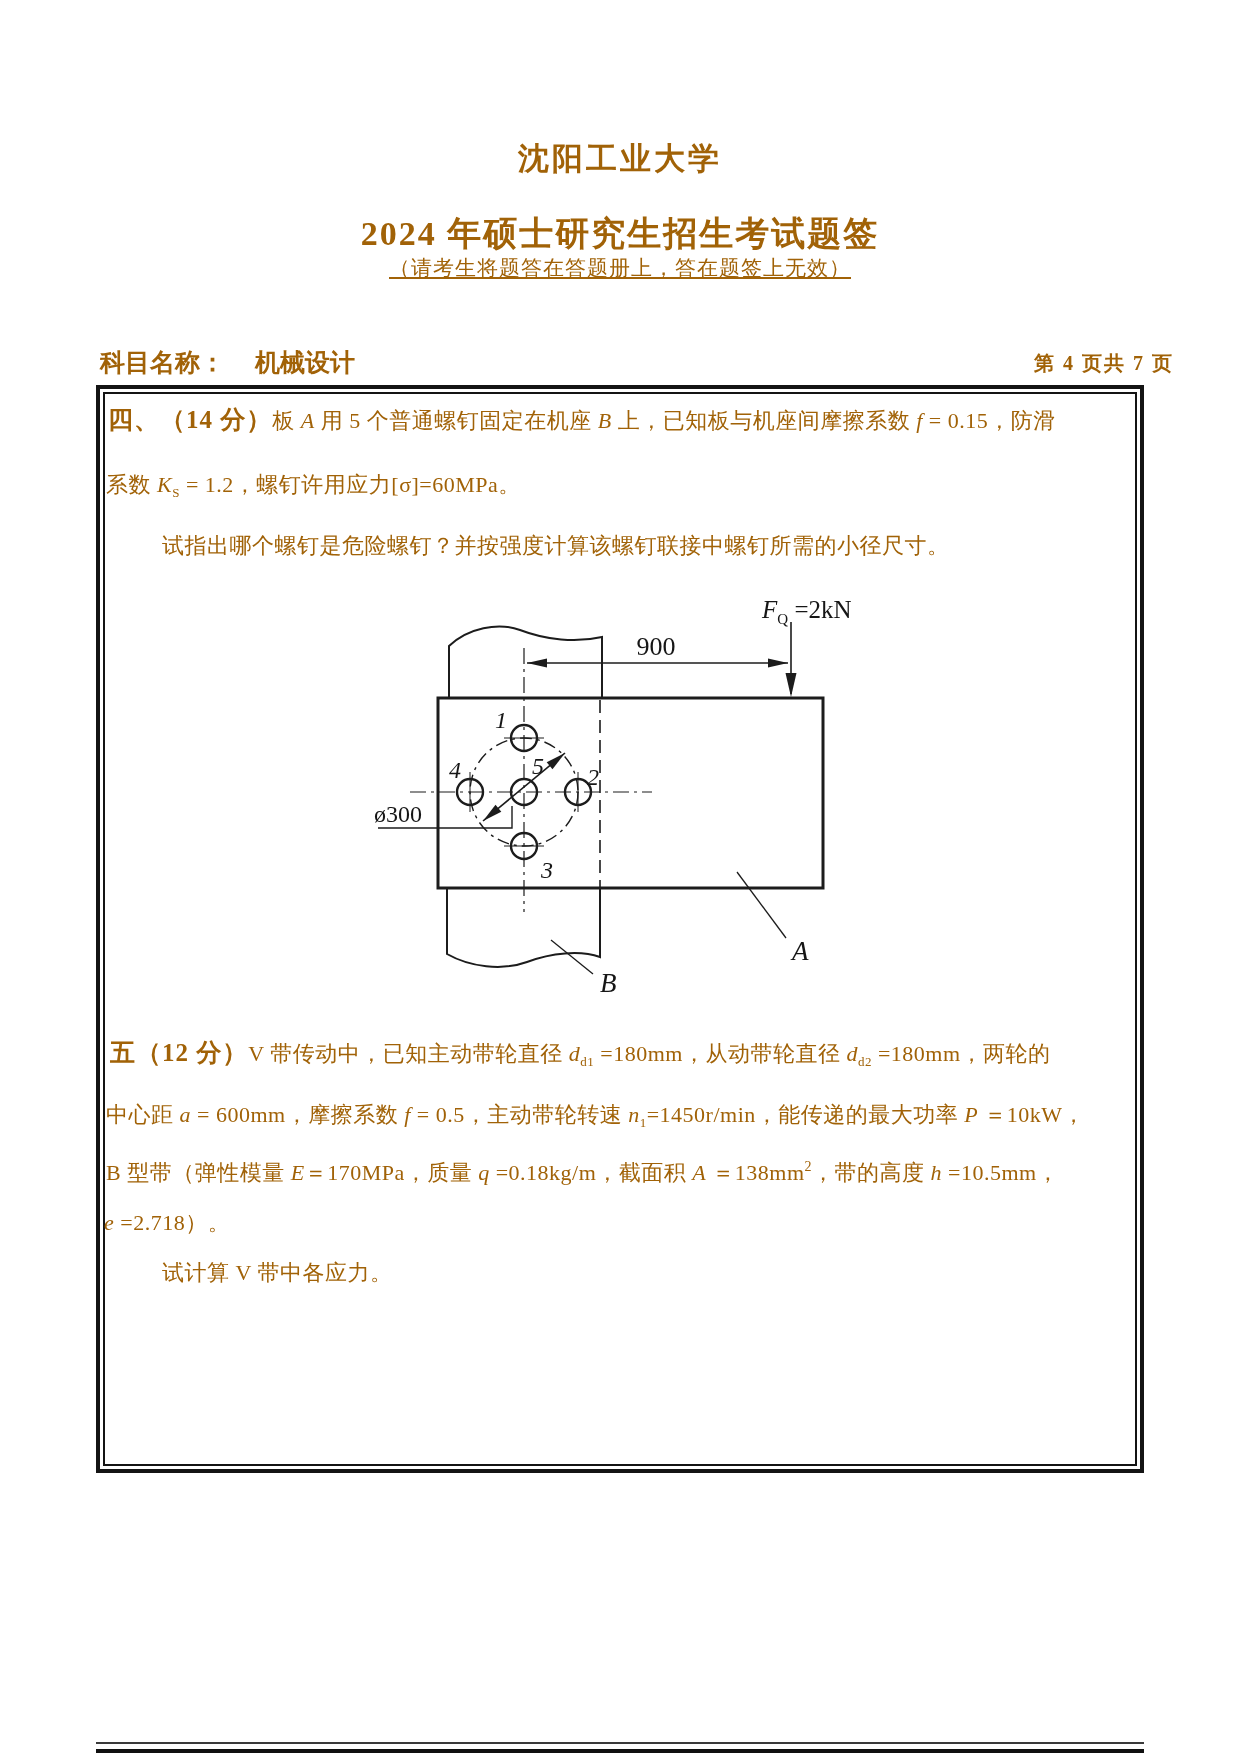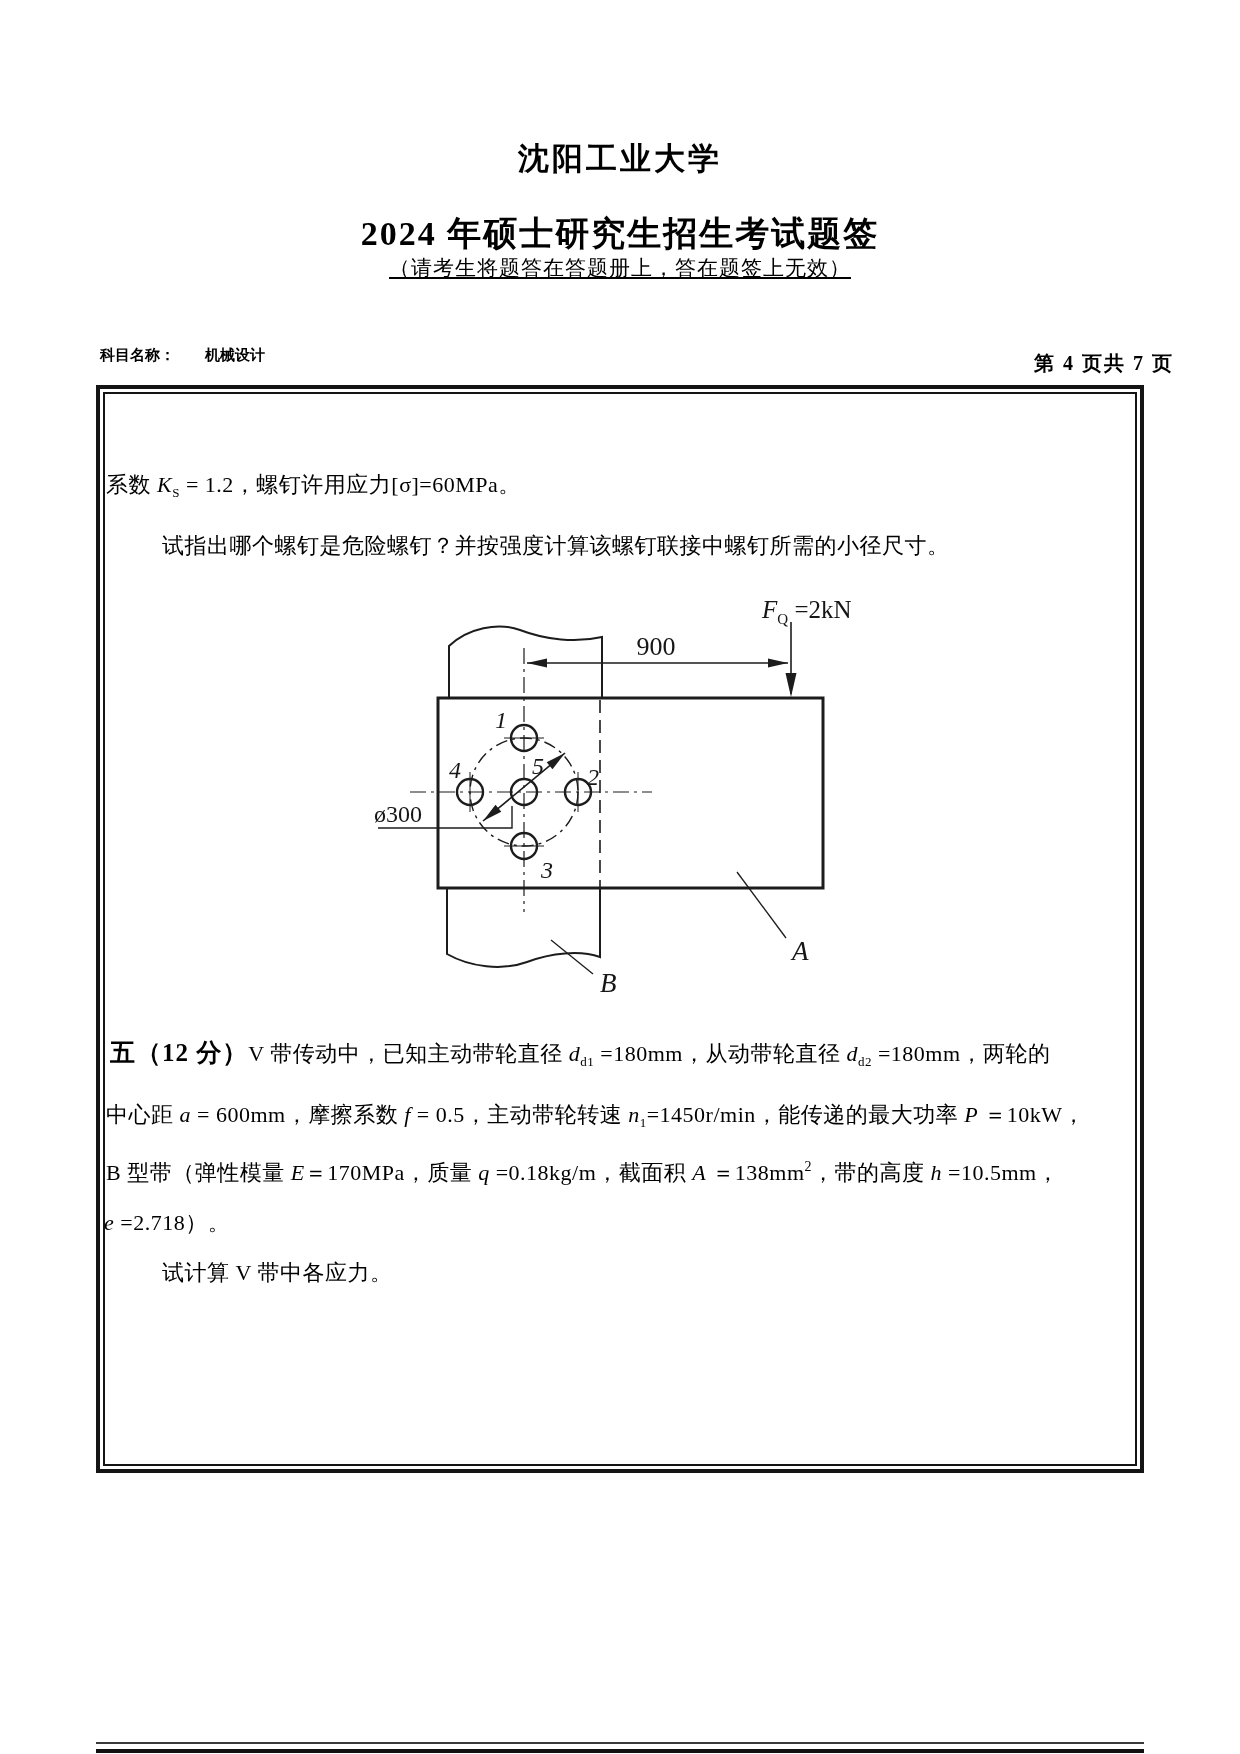--- a/index.html
+++ b/index.html
@@ -2,29 +2,29 @@
 <html><head>
 <meta charset="utf-8">
 <style>
   html,body{margin:0;padding:0;background:#888;}
   .page{
     position:relative;
     width:1240px;height:1754px;
     margin:0 auto;
     background:#ffffff;
     font-family:"Liberation Serif","DejaVu Serif",serif;
-    color:#000000;
+    color:#a16207;
     overflow:hidden;
   }
   .abs{position:absolute;}
   .center{left:0;right:0;text-align:center;}
   .univ{top:138px;font-size:31px;font-weight:bold;letter-spacing:3px;}
   .examtitle{top:211px;font-size:34px;font-weight:bold;letter-spacing:2px;}
   .note{top:254px;font-size:21px;letter-spacing:1px;text-decoration:underline;}
-  .subjectrow{top:346px;left:100px;font-size:15px;font-weight:bold;
+  .subjectrow{top:346px;left:100px;font-size:25px;font-weight:bold;
     font-family:Liberation Serif, serif;}
   .subjectrow .val{margin-left:30px;}
   .pageinfo{top:350px;left:1034px;font-size:20px;font-weight:bold;letter-spacing:2px;}
   .qbox{
     left:96px;top:385px;width:1048px;height:1088px;
     border:4px solid #141414;box-sizing:border-box;
   }
   .qbox-inner{
     position:absolute;left:3px;top:3px;right:3px;bottom:3px;
     border:2px solid #141414;
@@ -65,20 +65,21 @@
 
   <div class="abs subjectrow">
     <span>科目名称：</span><span class="val">机械设计</span>
   </div>
   <div class="abs pageinfo">第 4 页共 7 页</div>
 
   <div class="abs qbox">
     <div class="qbox-inner"></div>
   </div>
 
+  <div class="qline q4l1"><span class="s-b">四、（14 分）</span><span>板 </span><span class="s-i">A</span><span> 用 5 个普通螺钉固定在机座 </span><span class="s-i">B</span><span> 上，已知板与机座间摩擦系数 </span><span class="s-i">f </span><span>= 0.15，防滑</span></div>
   <div class="qline q4l2"><span>系数 </span><span class="s-i">K</span><span class="s-sub">S</span><span> = 1.2，螺钉许用应力[σ]=60MPa。</span></div>
   <div class="qline q4l3"><span>试指出哪个螺钉是危险螺钉？并按强度计算该螺钉联接中螺钉所需的小径尺寸。</span></div>
 
   <svg class="abs figwrap" viewBox="356 580 510 430" width="510" height="430" xmlns="http://www.w3.org/2000/svg">
     <g fill="none" stroke="#1c1c1c">
 
       <path stroke-width="2" d="M449,698 L449,646 C468,628 498,622 520,630 C546,640 576,643 602,637 L602,698"></path>
 
       <path stroke-width="2" d="M447,889 L447,954 C470,967 502,971 527,962 C551,953 580,950 600,957 L600,889"></path>
 

